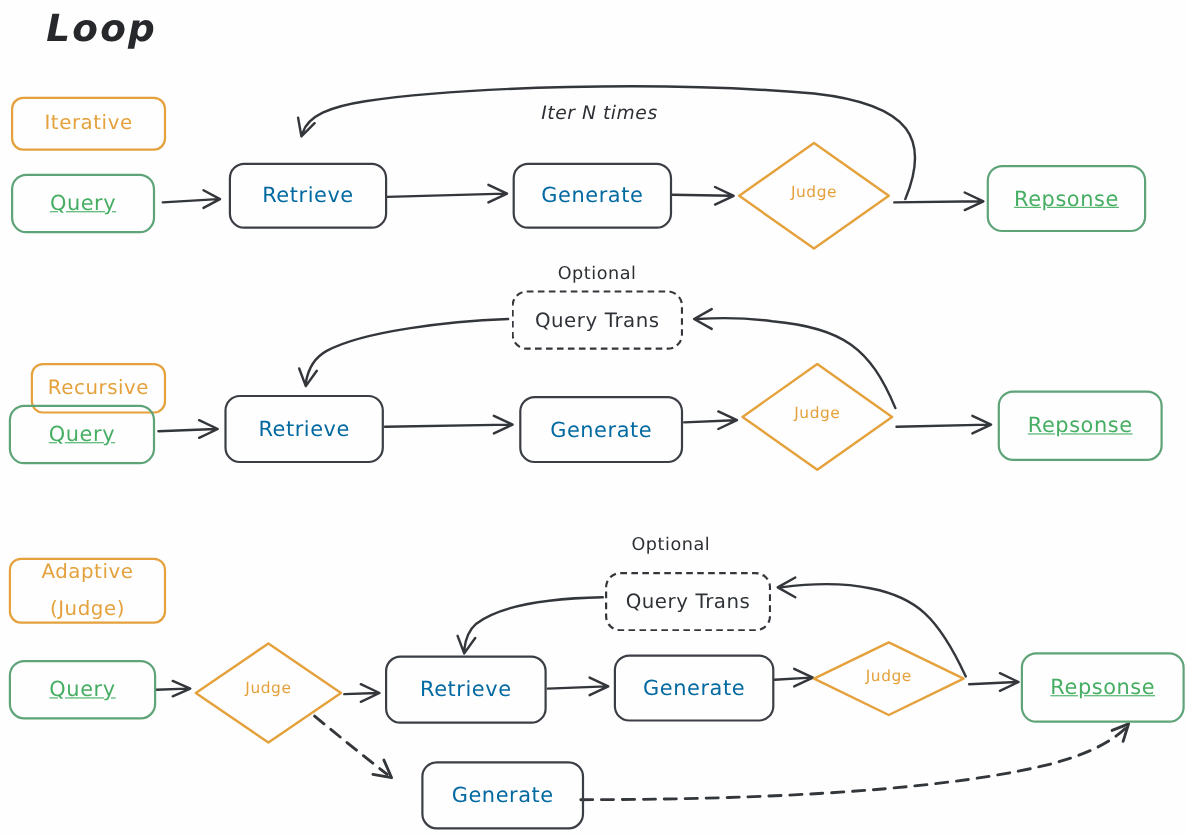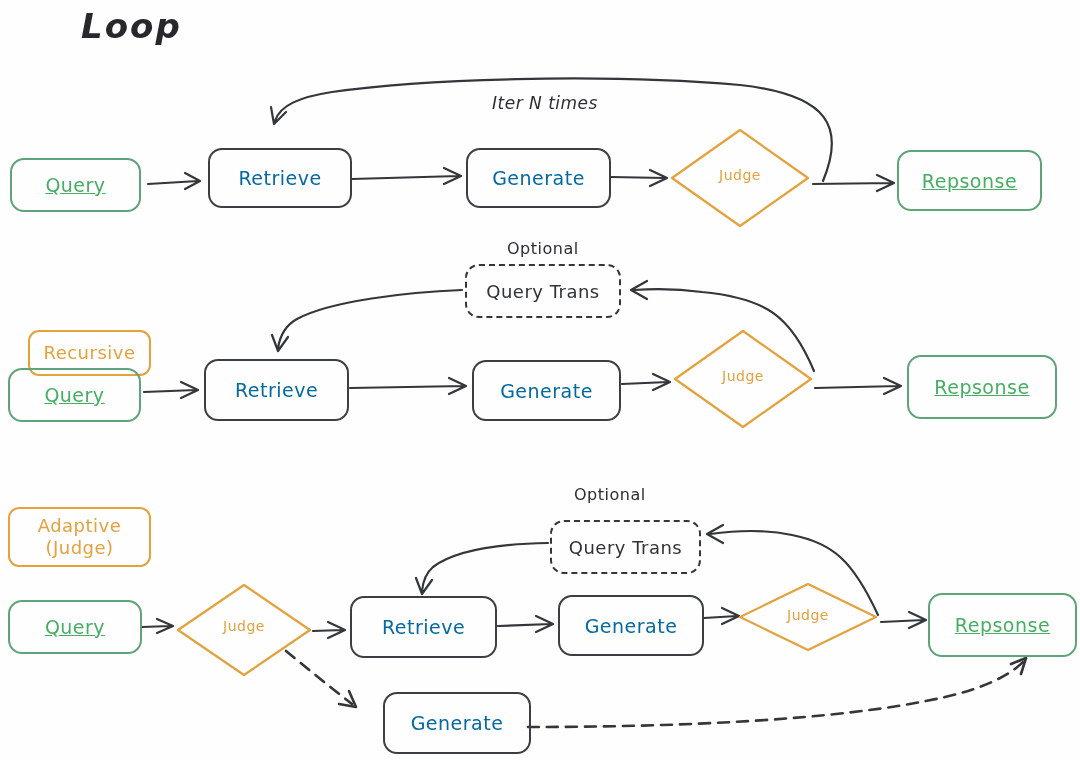--- a/index.html
+++ b/index.html
@@ -33,21 +33,21 @@
     font-size:14px;color:#e4a13c;letter-spacing:.5px;
   }
   .float-label{
     position:absolute;z-index:3;
     color:#2b2e32;font-size:17px;letter-spacing:.5px;
   }
   .float-label.italic{font-style:italic;}
   #page-title{
     position:absolute;left:42px;top:6px;z-index:3;
     font-size:34px;font-weight:700;font-style:italic;
-    color:#26282b;letter-spacing:2px;margin-left:39px;
+    color:#26282b;letter-spacing:2px;
   }
 </style>
 </head>
 <body>
 
 <div id="canvas">
 
   <div id="page-title">Loop</div>
 
   <svg class="connectors" width="1080" height="760" viewBox="0 0 1080 760" fill="none" stroke="#33363a" stroke-width="2.2" stroke-linecap="round" stroke-linejoin="round">
@@ -75,37 +75,38 @@
     <path d="M878,615 C853,561 833,543 792,535 C764,529 732,531 710,534 M723,525 L707,534 L723,543"></path>
     <path d="M548,543 C492,544 453,552 433,567 C426,573 423,581 422,591 M432,580 L422,594 L416,578"></path>
     <path stroke-dasharray="11 8" stroke-width="2.6" d="M286,651 C308,669 330,687 352,704"></path>
     <path stroke-width="2.6" d="M349,691 L356,707 L339,704"></path>
     <path stroke-dasharray="11 8" stroke-width="2.6" d="M528,727 C670,727 840,721 945,697 C985,688 1010,675 1023,662"></path>
     <path stroke-width="2.6" d="M1011,664 L1026,658 L1021,674"></path>
     <polygon stroke="#e4a13c" points="244,585 310,630 244,675 178,630"></polygon>
     <polygon stroke="#e4a13c" points="808,584 876,617 808,650 740,617"></polygon>
   </svg>
 
+  <div class="node orange tag" style="left:10px;top:88px;width:137px;height:45px;">Iterative</div>
   <div class="node green" style="left:10px;top:158px;width:127px;height:50px;">Query</div>
   <div class="node" style="left:208px;top:148px;width:140px;height:56px;">Retrieve</div>
   <div class="node" style="left:466px;top:148px;width:141px;height:56px;">Generate</div>
   <div class="diamond-label" style="left:675px;top:167px;">Judge</div>
   <div class="node green" style="left:897px;top:150px;width:141px;height:57px;">Repsonse</div>
   <div class="float-label italic" style="left:492px;top:93px;">Iter N times</div>
 
   <div class="node orange tag" style="left:28px;top:298px;width:119px;height:42px;margin-top:32px;">Recursive</div>
   <div class="node green" style="left:8px;top:368px;width:129px;height:50px;">Query</div>
   <div class="float-label" style="left:507px;top:239px;font-size:16px;">Optional</div>
   <div class="node dashed" style="left:465px;top:264px;width:152px;height:50px;font-size:18px;">Query Trans</div>
   <div class="node" style="left:204px;top:359px;width:141px;height:58px;">Retrieve</div>
   <div class="node" style="left:472px;top:360px;width:145px;height:57px;">Generate</div>
   <div class="diamond-label" style="left:678px;top:368px;">Judge</div>
   <div class="node green" style="left:907px;top:355px;width:146px;height:60px;">Repsonse</div>
 
-  <div class="node orange tag" style="left:8px;top:507px;width:139px;height:56px;flex-direction:column;">
+  <div class="node orange tag" style="left:8px;top:507px;width:139px;height:56px;flex-direction:column;justify-content:space-between;">
     <span>Adaptive</span>
     <span>(Judge)</span>
   </div>
   <div class="node green" style="left:8px;top:600px;width:130px;height:50px;">Query</div>
   <div class="diamond-label" style="left:179px;top:618px;">Judge</div>
   <div class="float-label" style="left:574px;top:485px;font-size:16px;">Optional</div>
   <div class="node dashed" style="left:550px;top:520px;width:147px;height:50px;font-size:18px;">Query Trans</div>
   <div class="node" style="left:350px;top:596px;width:143px;height:58px;">Retrieve</div>
   <div class="node" style="left:558px;top:595px;width:142px;height:57px;">Generate</div>
   <div class="diamond-label" style="left:743px;top:607px;">Judge</div>

